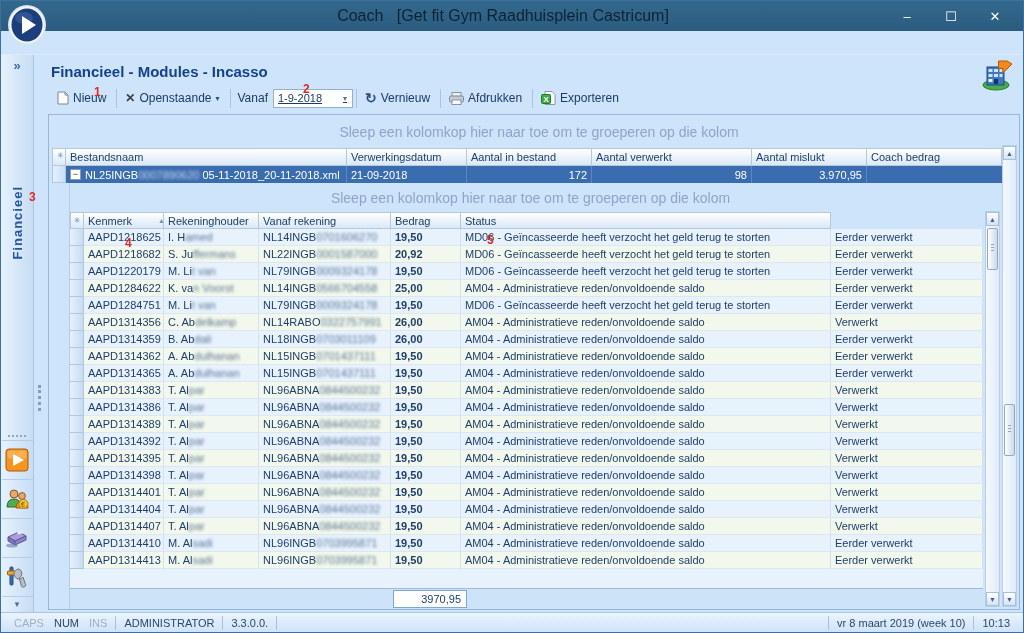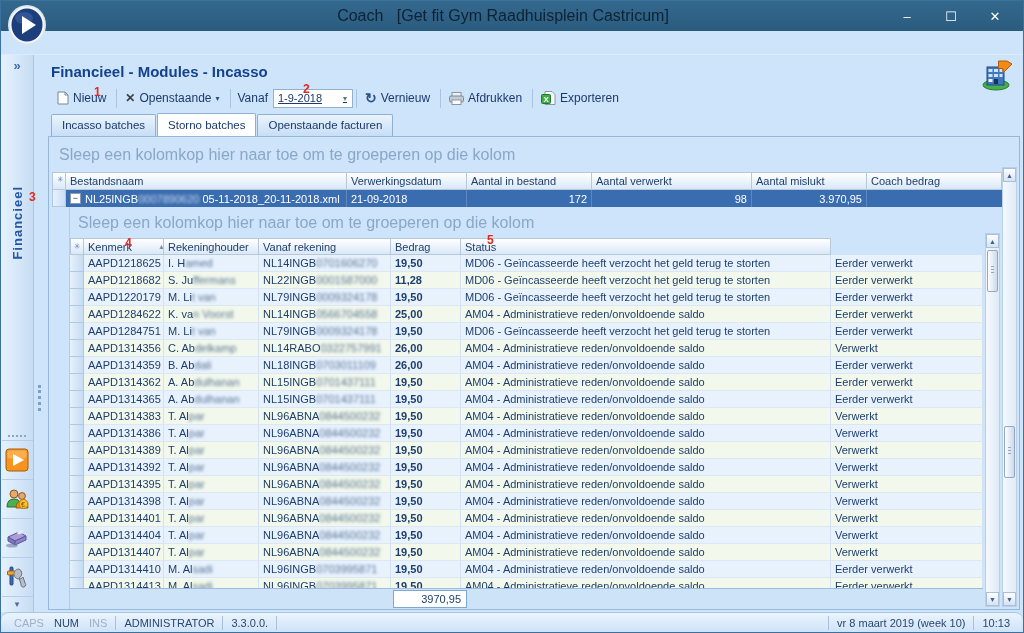--- a/index.html
+++ b/index.html
@@ -57,21 +57,21 @@
   .caret-sm{font-size:8px;color:#33507a;}
 
   .tabstrip{display:flex;height:22px;padding-left:3px;position:relative;z-index:3;}
   .tab{padding:4px 10px 0 10px;font-size:11.5px;color:#1c3a6b;
     background:linear-gradient(#eaf4fe,#c7def5);border:1px solid #8fb0d4;
     border-bottom:none;border-radius:2px 2px 0 0;margin-right:1px;height:22px;}
   .tab.active{background:#fdfeff;height:23px;margin-top:-1px;padding-top:5px;z-index:4;}
 
   .panel{flex:1;border:1px solid #96b7d8;background:#cde4fa;position:relative;
     overflow:hidden;display:flex;flex-direction:column;min-height:0;}
-  .hint{font-size:16px;color:#8ba6c9;}
+  .hint{font-size:14px;color:#8ba6c9;text-align:center;}
   .master-hint{padding:9px 0 8px 10px;}
 
   
   .mgrid{margin:0 17px 0 3px;font-size:11px;color:#1d3e6e;}
   .mhead,.mrow{display:grid;grid-template-columns:14px 281px 120px 125px 160px 115px 1fr;}
   .mh{background:linear-gradient(#ffffff,#d9e8f7);border:1px solid #b7c8dd;border-left:none;
     padding:2px 4px;height:18px;white-space:nowrap;overflow:hidden;}
   .mh:first-child{border-left:1px solid #b7c8dd;color:#5b87c9;font-size:8px;text-align:center;}
   .mrow{height:17px;background:#3a6cb0;color:#fff;}
   .mc{padding:1px 4px;border-right:1px solid #5f86bd;white-space:nowrap;overflow:hidden;
@@ -121,21 +121,21 @@
   .sb-thumb{position:absolute;left:1px;right:1px;background:linear-gradient(90deg,#fdfeff,#ccdaea);
     border:1px solid #93a8c0;border-radius:2px;}
   .sb-thumb::after{content:"";position:absolute;left:3px;right:3px;top:45%;
     border-top:1px solid #93a8c0;box-shadow:0 3px 0 #93a8c0,0 -3px 0 #93a8c0;}
   .thumb-outer{top:258px;height:52px;}
   .thumb-detail{top:16px;height:42px;}
 
   
   .statusbar{height:20px;background:linear-gradient(#eaf4fd,#cfe3f7);
     border-top:1px solid #a9c7e4;display:flex;align-items:center;font-size:11px;
-    color:#29486f;padding:0 8px;flex:0 0 auto;border-radius:8px;}
+    color:#29486f;padding:0 8px;flex:0 0 auto;}
   .sb-item{padding:0 5px;}
   .sb-dim{color:#9fb0c4;}
   .sb-sep{width:1px;height:14px;background:#a9c0da;margin:0 3px;}
   .sb-flex{flex:1;}
 
   
   .anno{position:absolute;color:#e02a1e;font-size:12px;font-weight:bold;z-index:60;}
   .a1{left:93px;top:84px;}
   .a2{left:302px;top:81px;}
   .a3{left:28px;top:189px;}
@@ -278,25 +278,20 @@
         <div class="tbtn">
           <svg width="15" height="14" viewBox="0 0 15 14">
             <path d="M4,0.5 h7 l3,3 v10 h-10 z" fill="#fdfdfd" stroke="#8a97a3"></path>
             <rect x="0.5" y="3.5" width="9" height="9" rx="1" fill="#3fae49" stroke="#1f7a28"></rect>
             <text x="2.6" y="10.6" font-size="8" font-weight="bold" fill="#ffffff">X</text>
           </svg>
           <span>Exporteren</span>
         </div>
       </div>
 
-      <div class="tabstrip">
-        <div class="tab">Incasso batches</div>
-        <div class="tab active">Storno batches</div>
-        <div class="tab">Openstaande facturen</div>
-      </div>
 
       <div class="panel">
         <div class="hint master-hint">Sleep een kolomkop hier naar toe om te groeperen op die kolom</div>
 
         <div class="mgrid">
           <div class="mhead">
             <div class="mh">✳</div>
             <div class="mh">Bestandsnaam</div>
             <div class="mh">Verwerkingsdatum</div>
             <div class="mh">Aantal in bestand</div>
@@ -341,21 +336,21 @@
                   <span class="dc">NL14INGB<i class="blur">0701606270</i></span>
                   <span class="dc num">19,50</span>
                   <span class="dc">MD06 - Geïncasseerde heeft verzocht het geld terug te storten</span>
                   <span class="dc">Eerder verwerkt</span>
                 </div>
                 <div class="drow alt">
                   <span class="dc ind"></span>
                   <span class="dc">AAPD1218682</span>
                   <span class="dc">S. Ju<i class="blur">ffermans</i></span>
                   <span class="dc">NL22INGB<i class="blur">0001587000</i></span>
-                  <span class="dc num">11,28</span>
+                  <span class="dc num">20,92</span>
                   <span class="dc">MD06 - Geïncasseerde heeft verzocht het geld terug te storten</span>
                   <span class="dc">Eerder verwerkt</span>
                 </div>
                 <div class="drow">
                   <span class="dc ind"></span>
                   <span class="dc">AAPD1220179</span>
                   <span class="dc">M. Li<i class="blur">t van</i></span>
                   <span class="dc">NL79INGB<i class="blur">0009324178</i></span>
                   <span class="dc num">19,50</span>
                   <span class="dc">MD06 - Geïncasseerde heeft verzocht het geld terug te storten</span>

